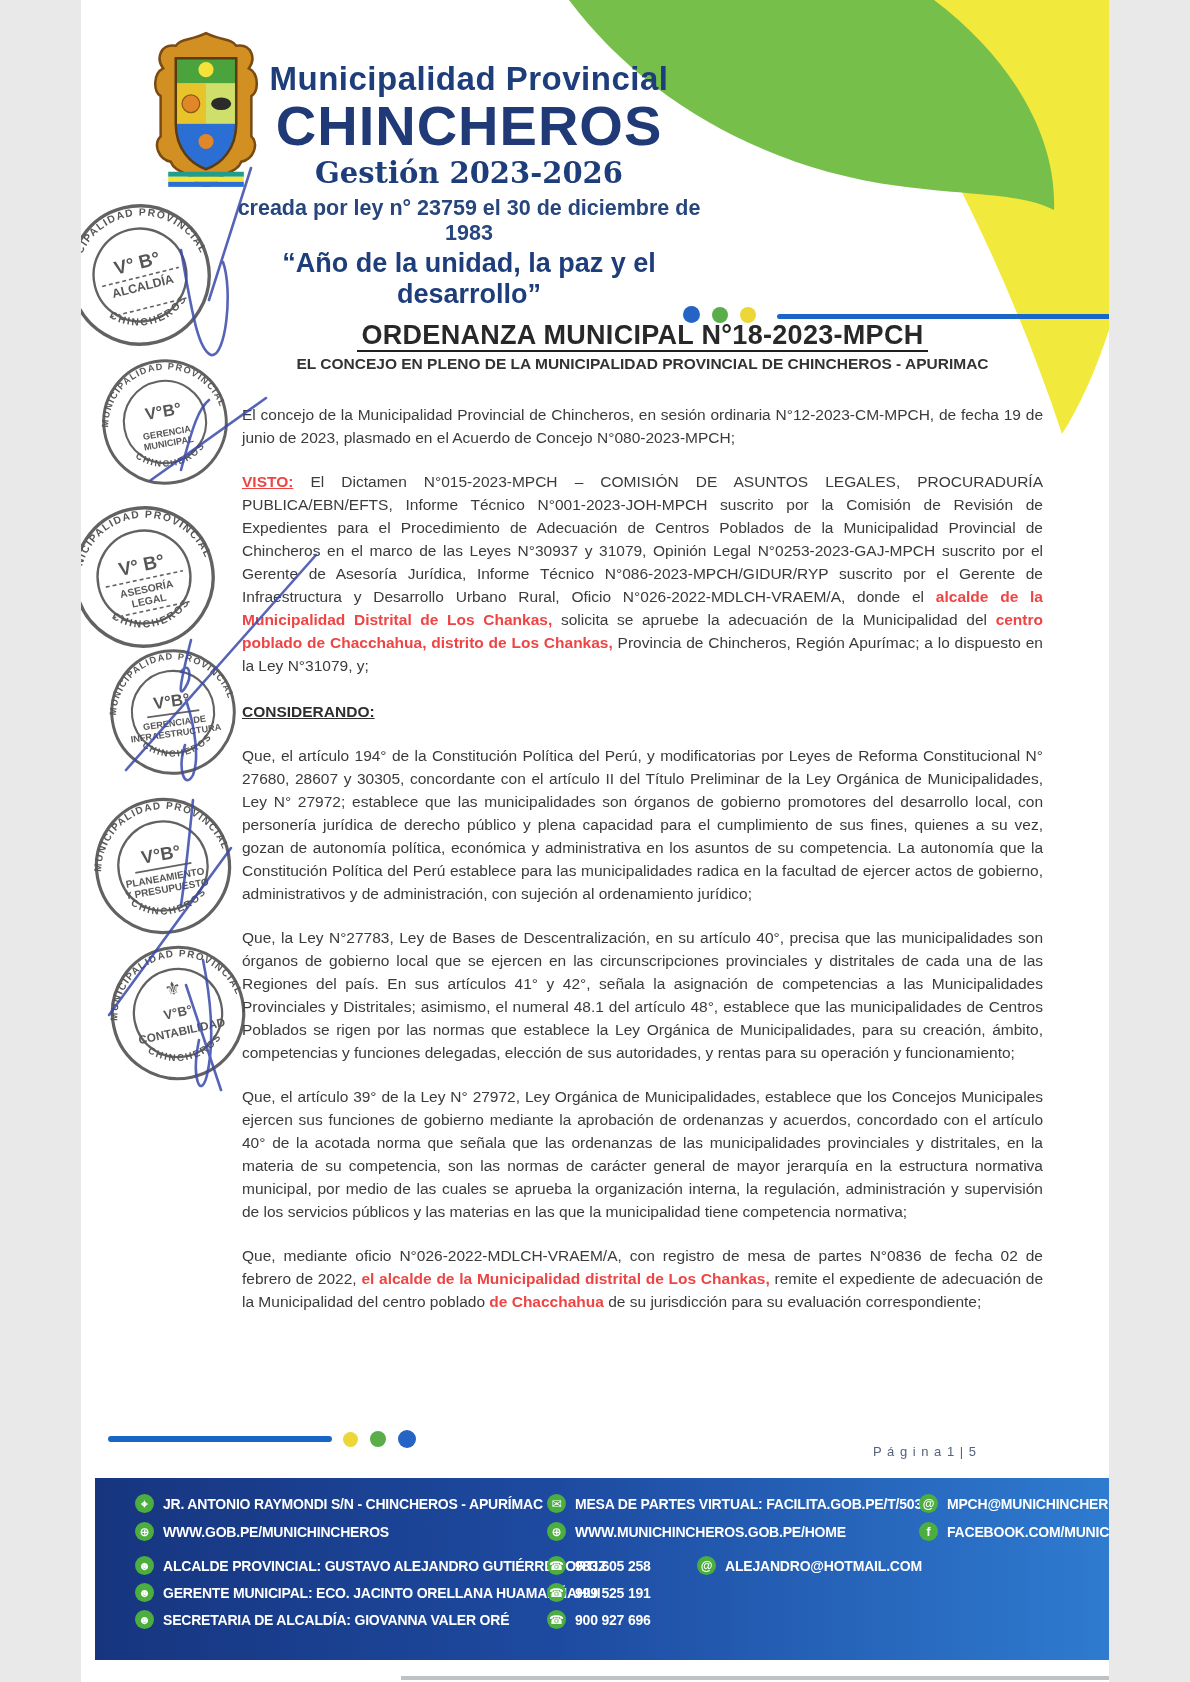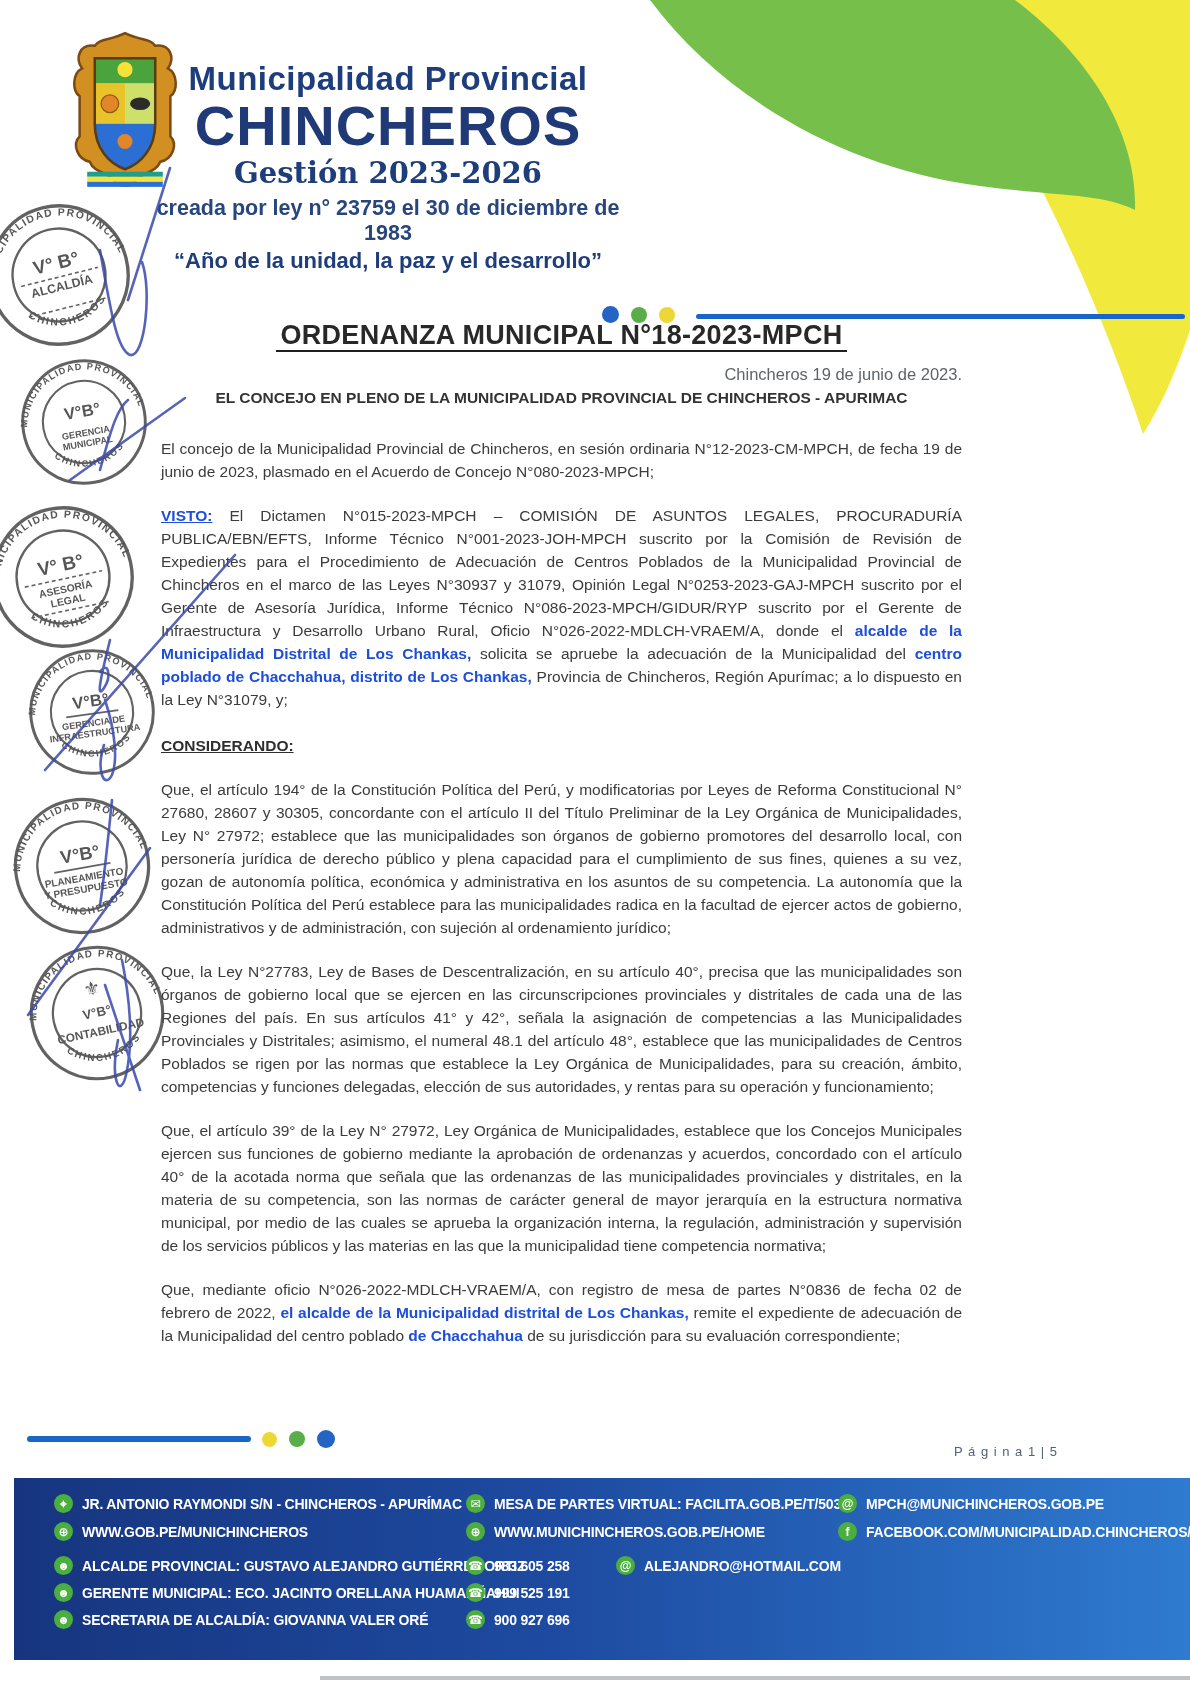--- a/index.html
+++ b/index.html
@@ -1,47 +1,47 @@
 <!DOCTYPE html>
 <html lang="es"><head>
 <meta charset="utf-8">
 <style>
   html,body{margin:0;padding:0;background:#e9e9e9;}
-  .page{position:relative;width:1190px;height:1682px;margin:0 auto;background:#ffffff;
+  .page{position:relative;width:1028px;height:1682px;margin:0 auto;background:#ffffff;
         overflow:hidden;font-family:"Liberation Sans","DejaVu Sans",sans-serif;}
   
   .decor-tr{position:absolute;top:0;right:0;width:560px;height:445px;pointer-events:none;}
   
   .hdr{position:absolute;top:26px;left:60px;width:560px;}
   .crest{position:absolute;top:4px;left:2px;width:126px;height:160px;}
   .hdr-text{position:absolute;left:88px;top:0;width:480px;text-align:center;color:#1e3d7b;}
   .h-line1{font-size:33px;font-weight:700;letter-spacing:.5px;margin-top:34px;}
   .h-line2{font-size:56px;font-weight:800;letter-spacing:1px;line-height:1.0;color:#203a77;}
   .h-gestion{font-family:"DejaVu Serif","Liberation Serif",serif;font-size:29px;font-weight:700;margin-top:2px;}
   .h-creada{font-size:21.5px;font-weight:700;margin-top:6px;color:#27467e;}
-  .h-motto{font-size:22px;font-weight:700;margin-top:2px;color:#1e3d7b;}
+  .h-motto{font-size:27px;font-weight:700;margin-top:2px;color:#1e3d7b;}
   
   .top-line{position:absolute;left:696px;top:314px;width:489px;height:5px;background:#1a66c6;border-radius:3px;}
   .dots{position:absolute;display:flex;gap:12px;align-items:center;}
   .dots span{display:inline-block;border-radius:50%;}
   #top-dots{left:602px;top:306px;}
   #bottom-dots{left:262px;top:1430px;}
   .bottom-line{position:absolute;left:27px;top:1436px;width:224px;height:6px;background:#1a66c6;border-radius:3px;}
   .page-marker{position:absolute;top:1444px;right:132px;font-size:13px;color:#53627c;letter-spacing:1px;}
   
   .content{position:absolute;left:161px;top:300px;width:801px;color:#3b3b3b;font-size:15.5px;line-height:23px;}
   .doc-title-wrap{text-align:center;margin-top:24px;}
   .doc-title{display:inline-block;font-size:27px;font-weight:700;color:#282828;
              border-bottom:2.5px solid #1f1f1f;padding:0 4px 3px 4px;letter-spacing:.3px;}
   .doc-date{text-align:right;margin-top:11px;font-size:16.5px;color:#5f6468;}
   .addressee{text-align:center;font-weight:700;font-size:15.5px;color:#333;}
   .sec-h{margin-top:19px;font-weight:700;color:#2e2e2e;text-decoration:underline;font-size:15.5px;}
   .para{margin-top:28px;text-align:justify;}
   .para.gap{margin-top:21px;}
-  .seg-b{font-weight:700;color:#1d4ed8;}
+  .seg-b{font-weight:700;color:#ef4444;}
   .seg-u{text-decoration:underline;}
   
   #stamps{position:absolute;inset:0;pointer-events:none;}
   .stamp{position:absolute;opacity:.88;}
   .st-ring{fill:none;stroke:#4d4d4d;}
   .st-txt{fill:#3f3f3f;}
   .st-dash{stroke:#4d4d4d;stroke-width:1.6;stroke-dasharray:4 3;}
   .signatures{position:absolute;left:0;top:0;width:300px;height:1200px;pointer-events:none;}
   
   .footer-band{position:absolute;left:14px;right:0;top:1478px;height:182px;
@@ -97,21 +97,20 @@
       <span style="background: rgb(37, 99, 196); height: 17px; width: 17px;"></span>
       <span style="background: rgb(90, 174, 74); height: 16px; width: 16px;"></span>
       <span style="background: rgb(236, 215, 55); height: 16px; width: 16px;"></span>
     </div>
   <div class="top-line"></div>
 
   <div class="content">
     <div class="doc-title-wrap">
       <span class="doc-title">ORDENANZA MUNICIPAL N°18-2023-MPCH</span>
     </div>
-    <div class="doc-date">Chincheros 19 de junio de 2023.</div>
     <div class="addressee">EL CONCEJO EN PLENO DE LA MUNICIPALIDAD PROVINCIAL DE CHINCHEROS - APURIMAC</div>
 
     <p class="para">El concejo de la Municipalidad Provincial de Chincheros, en sesión ordinaria N°12-2023-CM-MPCH, de fecha 19 de junio de 2023, plasmado en el Acuerdo de Concejo N°080-2023-MPCH;</p>
 
     <p class="para gap"><span class="seg-b seg-u">VISTO:</span><span> El Dictamen N°015-2023-MPCH – COMISIÓN DE ASUNTOS LEGALES, PROCURADURÍA PUBLICA/EBN/EFTS, Informe Técnico N°001-2023-JOH-MPCH suscrito por la Comisión de Revisión de Expedientes para el Procedimiento de Adecuación de Centros Poblados de la Municipalidad Provincial de Chincheros en el marco de las Leyes N°30937 y 31079, Opinión Legal N°0253-2023-GAJ-MPCH suscrito por el Gerente de Asesoría Jurídica, Informe Técnico N°086-2023-MPCH/GIDUR/RYP suscrito por el Gerente de Infraestructura y Desarrollo Urbano Rural, Oficio N°026-2022-MDLCH-VRAEM/A, donde el </span><span class="seg-b">alcalde de la Municipalidad Distrital de Los Chankas,</span><span> solicita se apruebe la adecuación de la Municipalidad del </span><span class="seg-b">centro poblado de Chacchahua, distrito de Los Chankas,</span><span> Provincia de Chincheros, Región Apurímac; a lo dispuesto en la Ley N°31079, y;</span></p>
 
     <div class="sec-h" style="margin-top:23px">CONSIDERANDO:</div>
     <p class="para gap"><span>Que, el artículo 194° de la Constitución Política del Perú, y modificatorias por Leyes de Reforma Constitucional N° 27680, 28607 y 30305, concordante con el artículo II del Título Preliminar de la Ley Orgánica de Municipalidades, Ley N° 27972; establece que las municipalidades son órganos de gobierno promotores del desarrollo local, con personería jurídica de derecho público y plena capacidad para el cumplimiento de sus fines, quienes a su vez, gozan de autonomía política, económica y administrativa en los asuntos de su competencia. La autonomía que la Constitución Política del Perú establece para las municipalidades radica en la facultad de ejercer actos de gobierno, administrativos y de administración, con sujeción al ordenamiento jurídico;</span></p>
     <p class="para gap"><span>Que, la Ley N°27783, Ley de Bases de Descentralización, en su artículo 40°, precisa que las municipalidades son órganos de gobierno local que se ejercen en las circunscripciones provinciales y distritales de cada una de las Regiones del país. En sus artículos 41° y 42°, señala la asignación de competencias a las Municipalidades Provinciales y Distritales; asimismo, el numeral 48.1 del artículo 48°, establece que las municipalidades de Centros Poblados se rigen por las normas que establece la Ley Orgánica de Municipalidades, para su creación, ámbito, competencias y funciones delegadas, elección de sus autoridades, y rentas para su operación y funcionamiento;</span></p>
     <p class="para gap"><span>Que, el artículo 39° de la Ley N° 27972, Ley Orgánica de Municipalidades, establece que los Concejos Municipales ejercen sus funciones de gobierno mediante la aprobación de ordenanzas y acuerdos, concordado con el artículo 40° de la acotada norma que señala que las ordenanzas de las municipalidades provinciales y distritales, en la materia de su competencia, son las normas de carácter general de mayor jerarquía en la estructura normativa municipal, por medio de las cuales se aprueba la organización interna, la regulación, administración y supervisión de los servicios públicos y las materias en las que la municipalidad tiene competencia normativa;</span></p>

